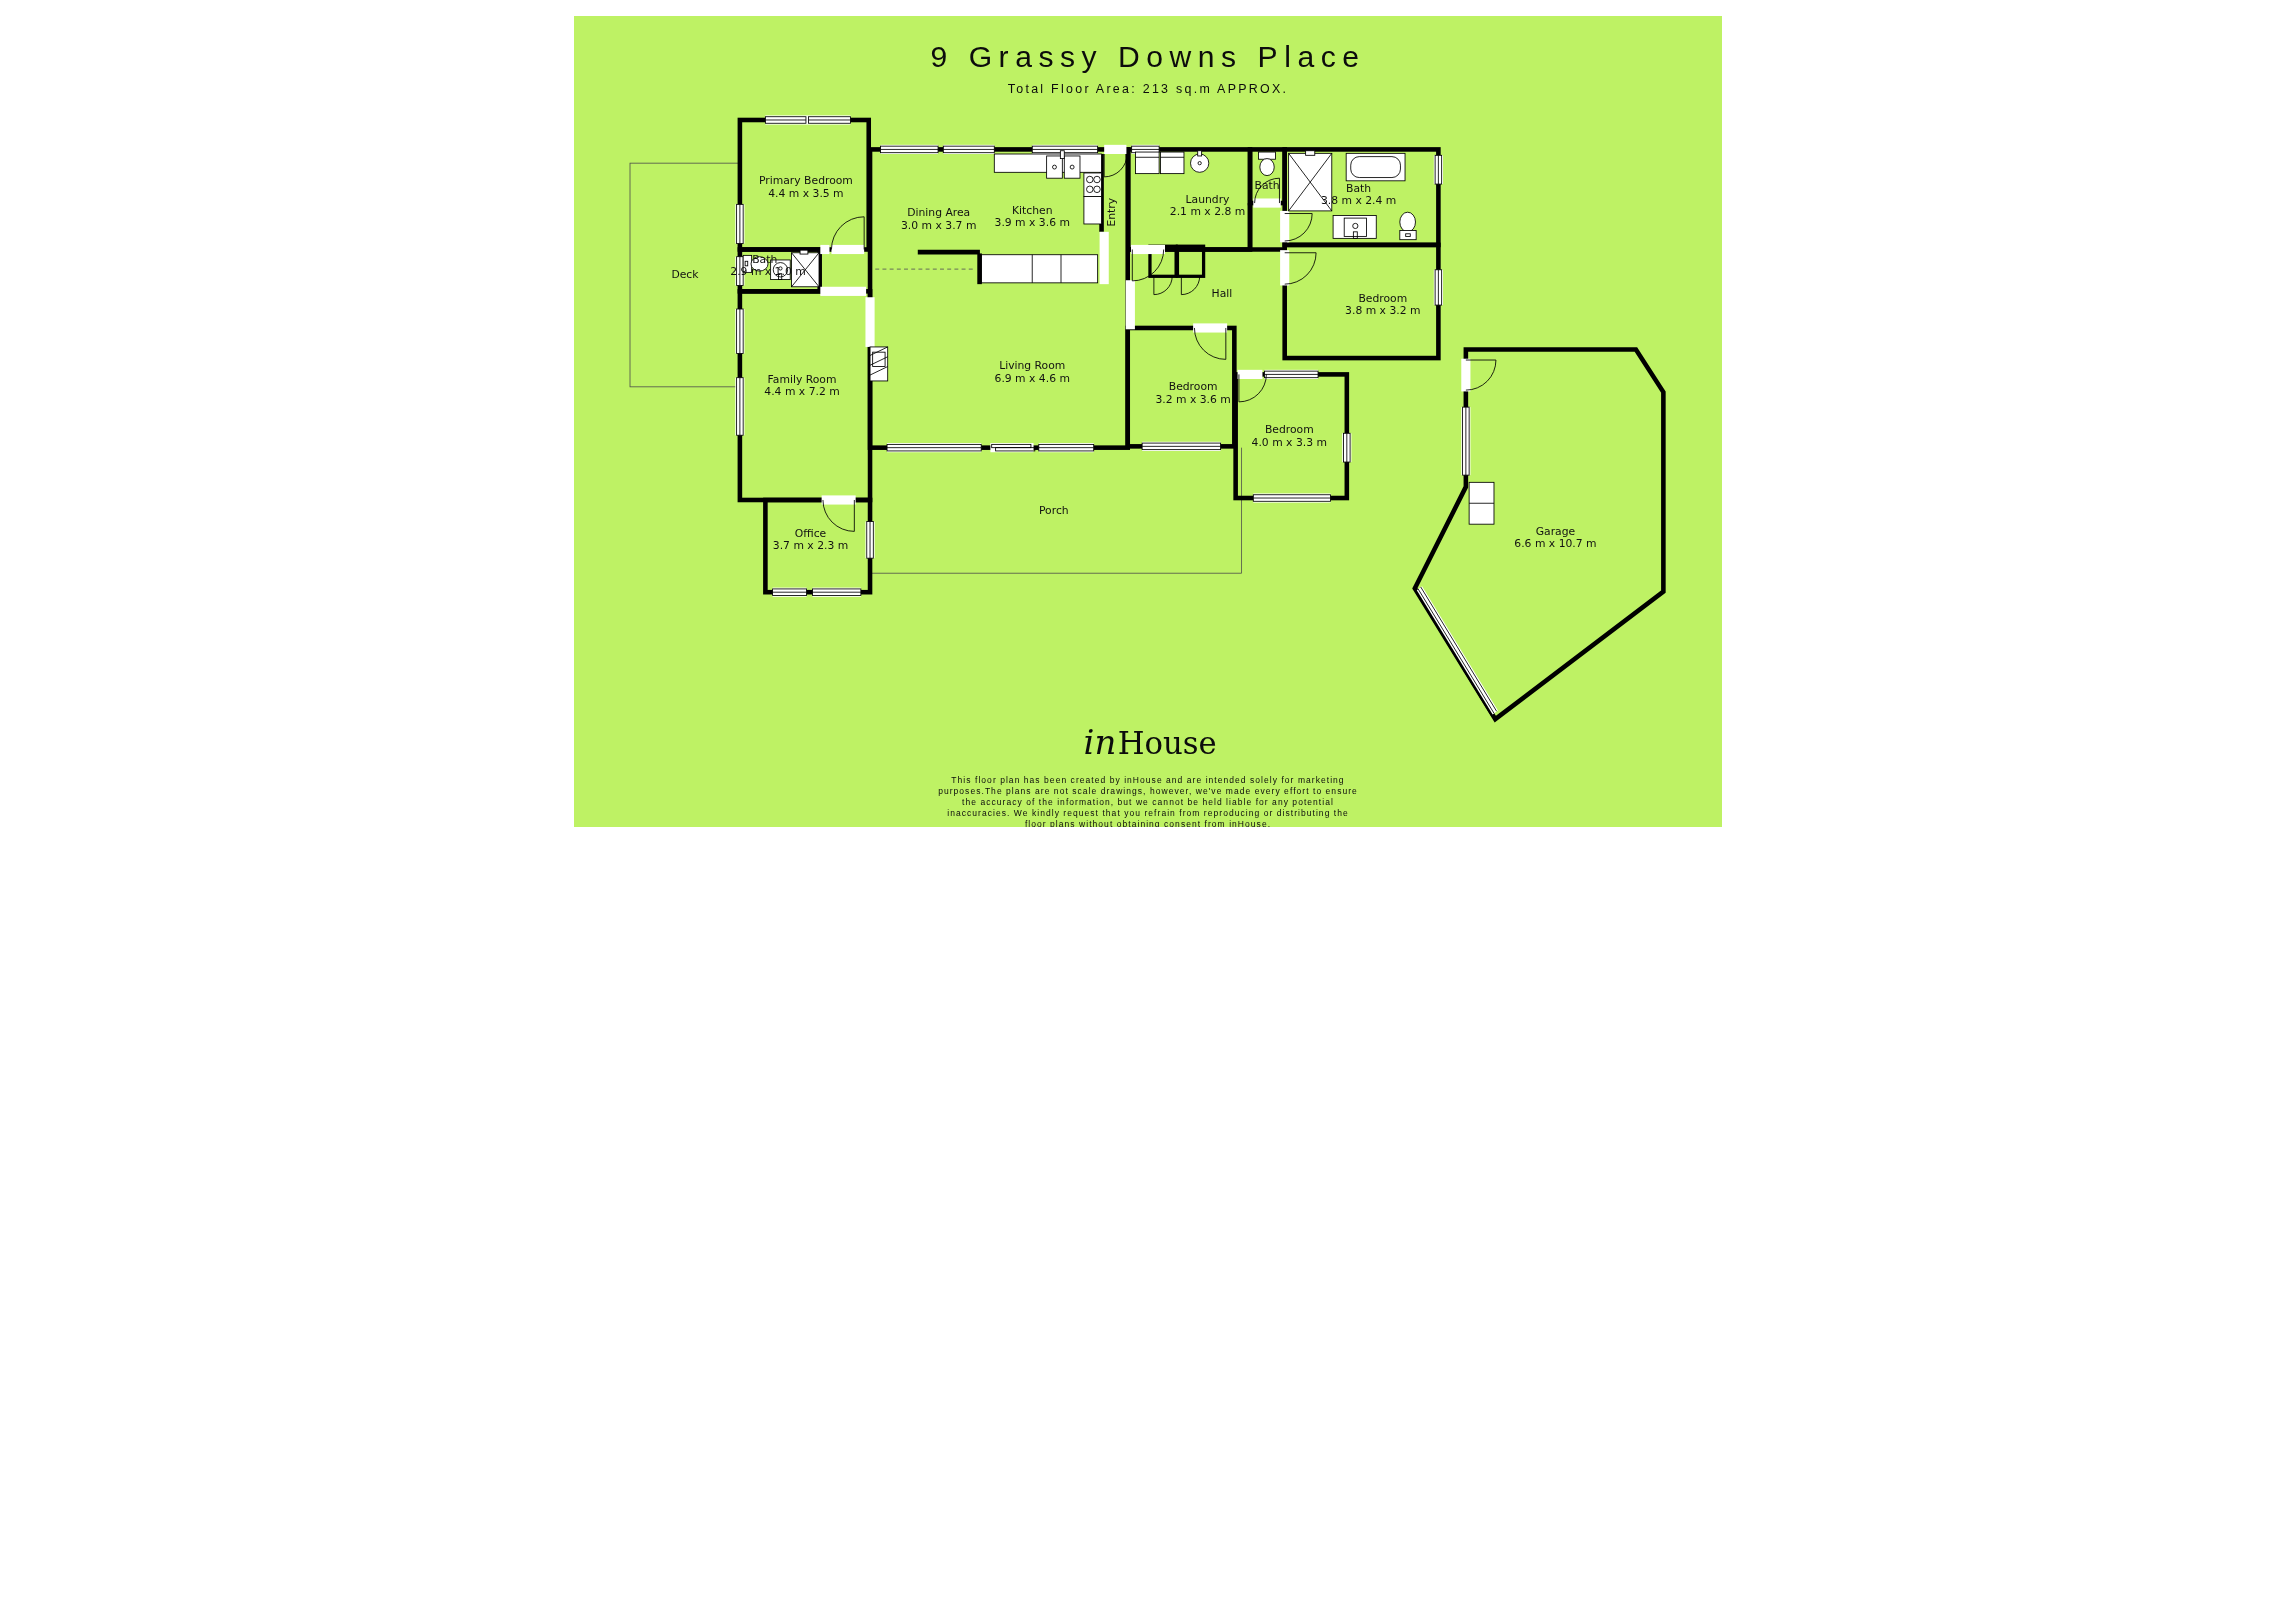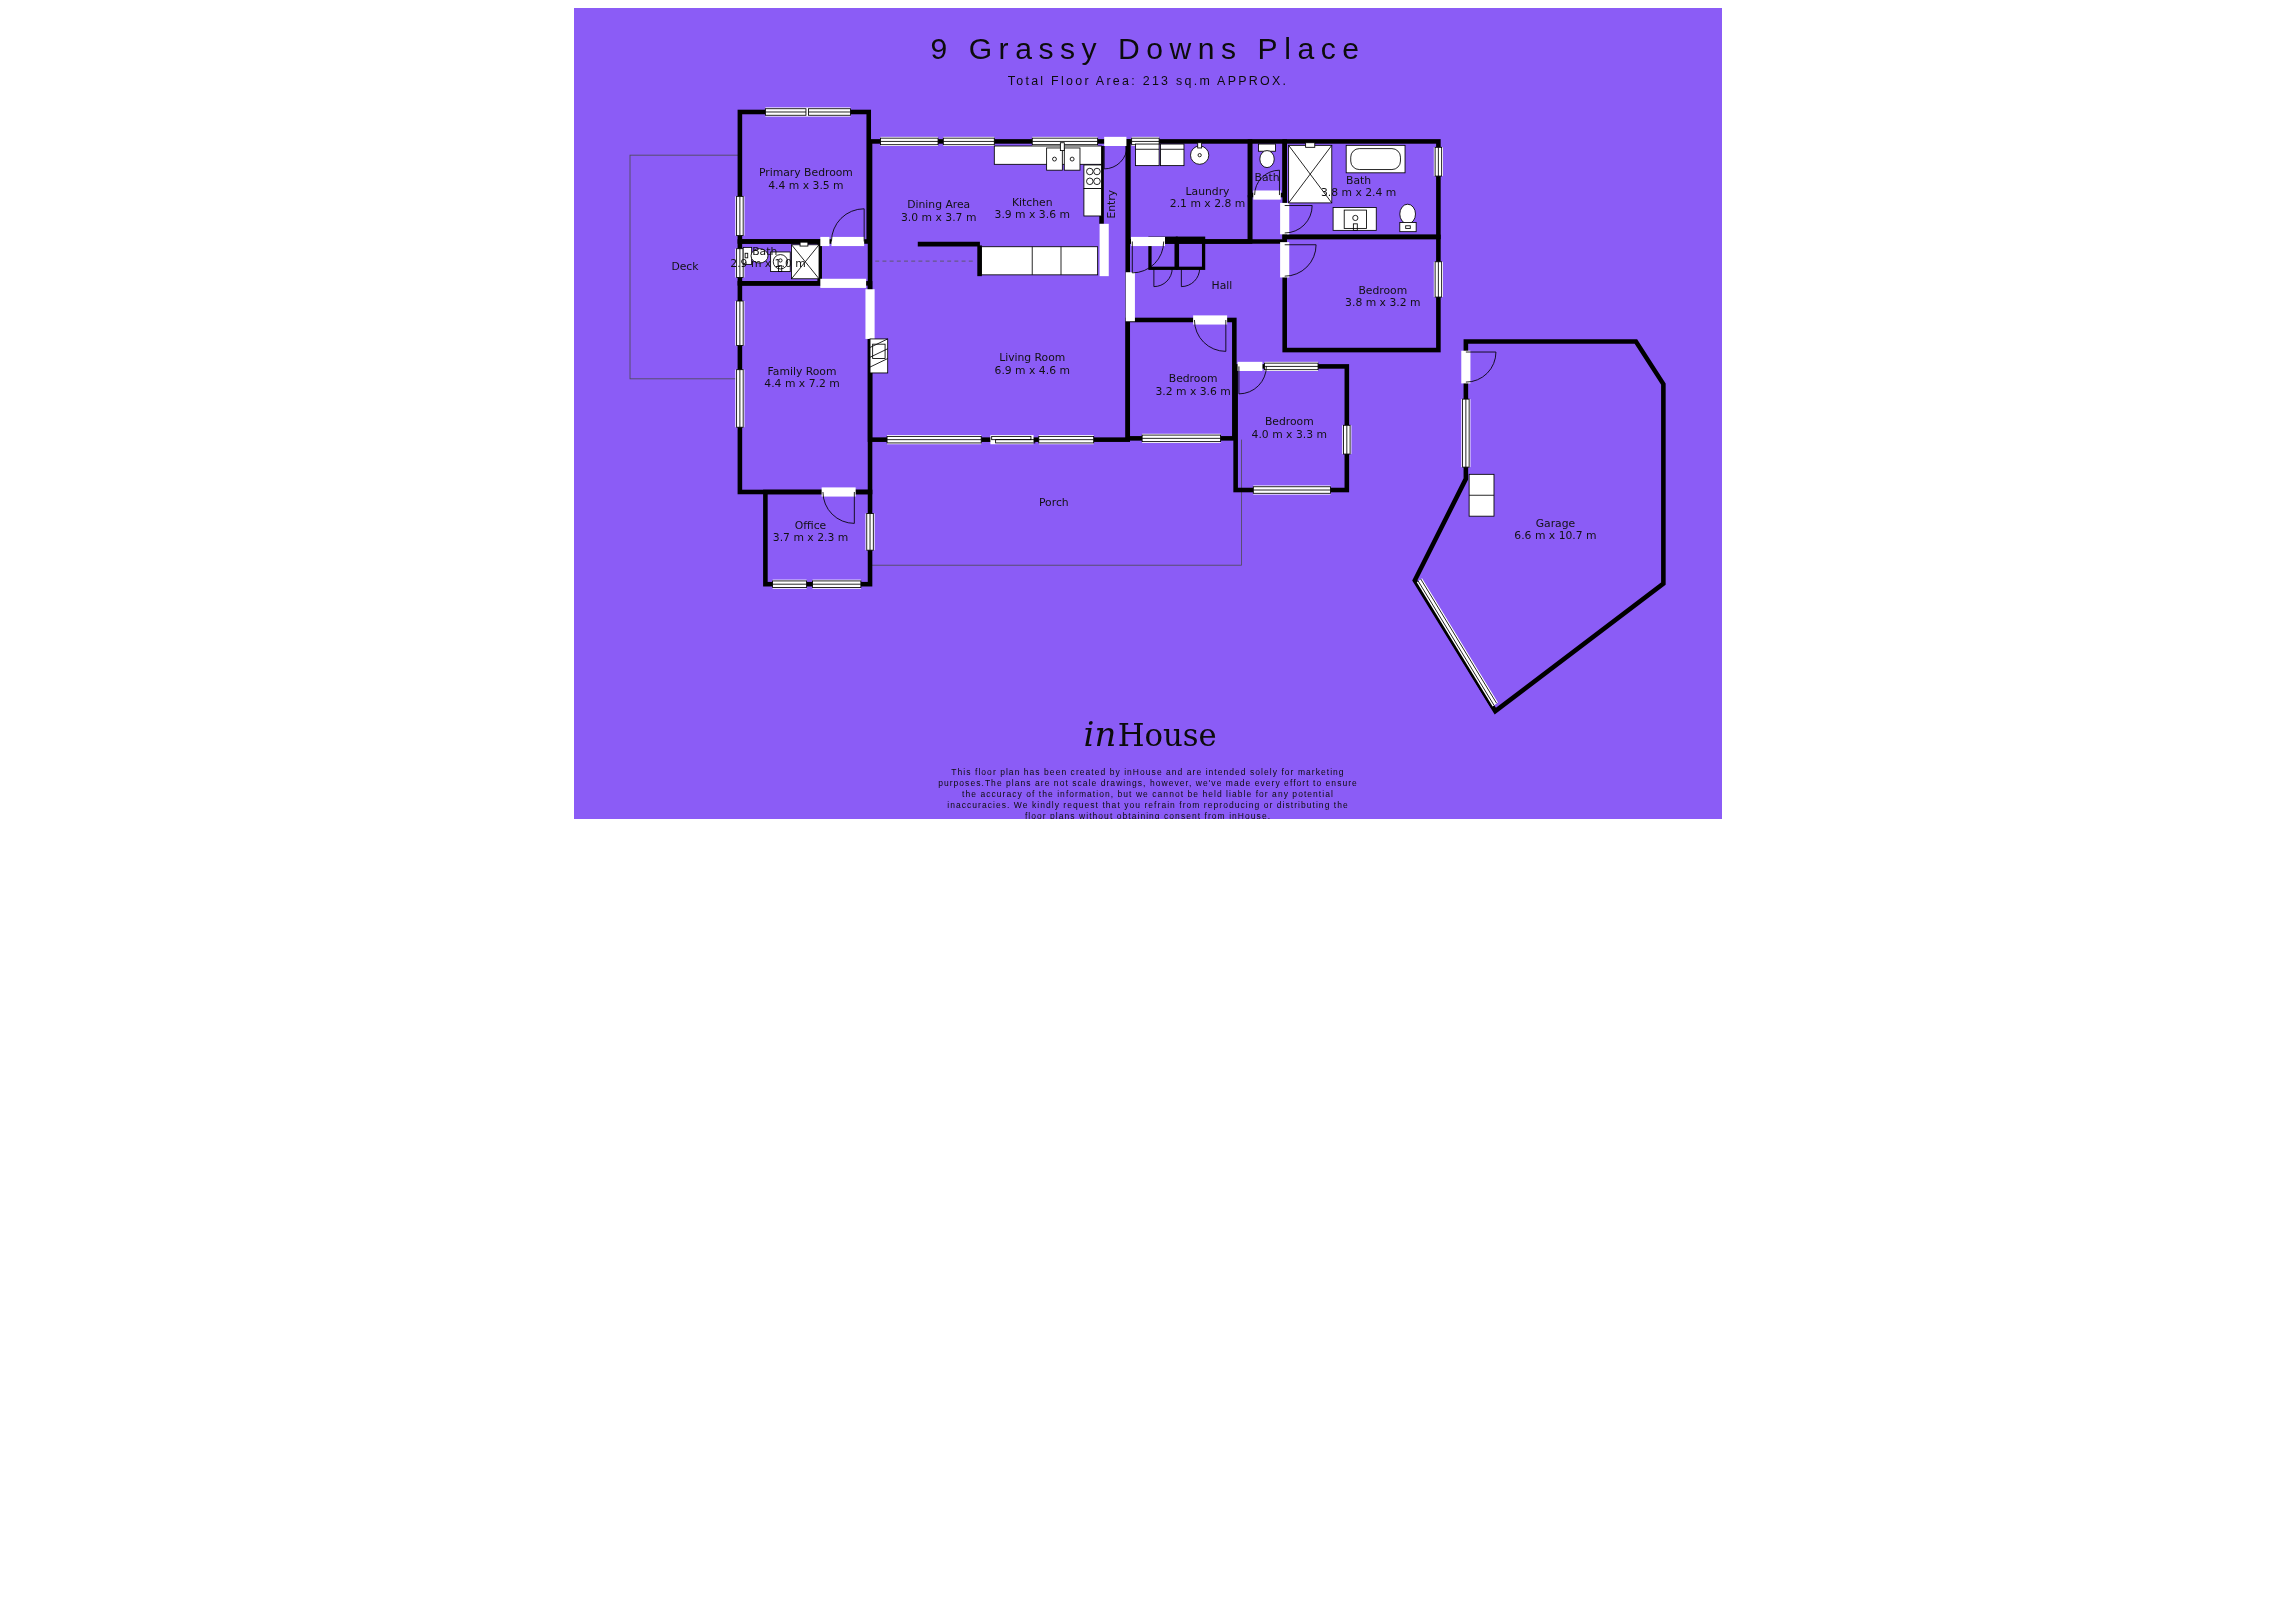--- a/index.html
+++ b/index.html
@@ -1,16 +1,16 @@
 <!DOCTYPE html>
 <html style="font-size:10.5px"><head>
 <meta charset="utf-8">
 <style>
   html,body{margin:0;padding:0;background:#ffffff;}
-  .page{position:relative;width:1148px;height:811px;margin:8px auto;background:#8b5cf6;
+  .page{position:relative;width:1148px;height:811px;margin:16px auto;background:#bef264;
         font-family:"DejaVu Sans",sans-serif;}
   svg{display:block;}
   
   .title-t{font-family:"Liberation Sans",sans-serif;font-size:46px;letter-spacing:10px;fill:#0c0c0c;}
   .subtitle-t{font-family:"Liberation Sans",sans-serif;font-size:19px;letter-spacing:3.5px;fill:#0c0c0c;}
   .rlabel{font-family:"DejaVu Sans",sans-serif;font-size:16.5px;fill:#111;}
   .rdims{font-family:"DejaVu Sans",sans-serif;font-size:16.5px;fill:#111;}
   .logo-in{font-family:"DejaVu Serif",serif;font-style:italic;font-size:52px;fill:#0c0c0c;}
   .logo-house{font-family:"DejaVu Serif",serif;font-size:47px;fill:#0c0c0c;}
   .disc{font-family:"Liberation Sans",sans-serif;font-size:13px;letter-spacing:1.6px;fill:#0c0c0c;}

